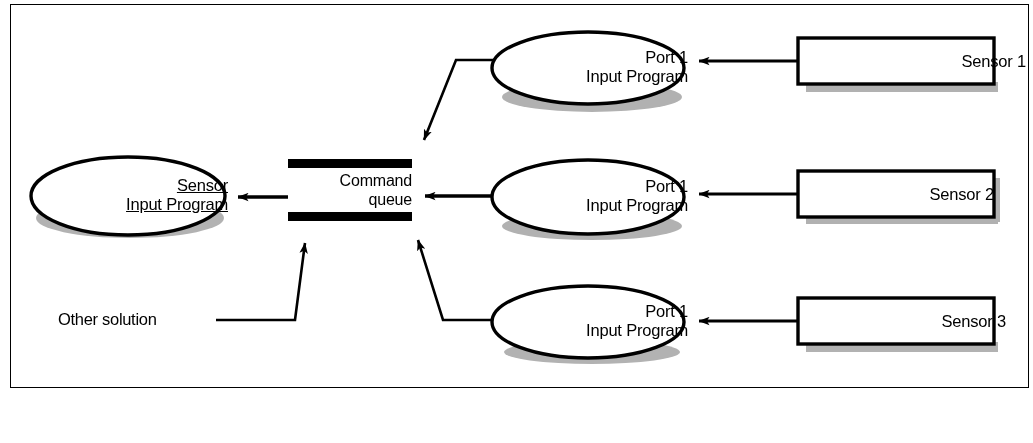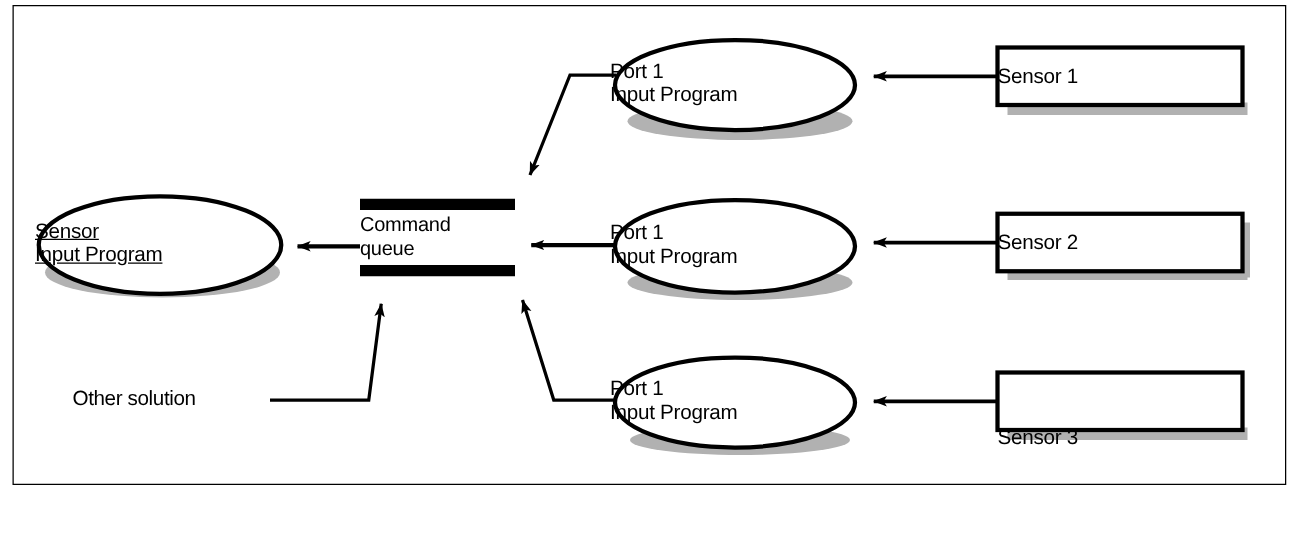--- a/index.html
+++ b/index.html
@@ -32,21 +32,21 @@
   }
   #diagram-svg {
     position: absolute;
     left: 0; top: 0;
     width: 1033px;
     height: 395px;
     pointer-events: none;
   }
   .node-label {
     position: absolute;
-    text-align: left;
+    text-align: right;
     color: #000;
     line-height: 1.16;
     white-space: pre;
     letter-spacing: -0.2px;
   }
   .ellipse-label { font-size: 16.5px; }
   .box-label     { font-size: 16.5px; }
   .queue-label   { font-size: 16px; }
   .other-label   { font-size: 16.5px; letter-spacing: -0.3px; }
 
@@ -125,18 +125,18 @@
   <div class="node-label queue-label" style="left:288px; top:172px; width:124px;"><span>Command</span><br><span>queue</span></div>
 
   <div class="node-label ellipse-label" style="left:488px; top:48px; width:200px;"><span>Port 1</span><br><span>Input Program</span></div>
 
   <div class="node-label ellipse-label" style="left:488px; top:177px; width:200px;"><span>Port 1</span><br><span>Input Program</span></div>
 
   <div class="node-label ellipse-label" style="left:488px; top:302px; width:200px;"><span>Port 1</span><br><span>Input Program</span></div>
 
   <div class="node-label box-label" style="left:798px; top:52px; width:228px;">Sensor 1</div>
   <div class="node-label box-label" style="left:798px; top:185px; width:196px;">Sensor 2</div>
-  <div class="node-label box-label" style="left:798px; top:312px; width:208px;margin-top:29px;">Sensor 3</div>
+  <div class="node-label box-label" style="left:798px; top:312px; width:208px;">Sensor 3</div>
 
   <div class="node-label other-label" style="left:58px; top:310px; width:160px; text-align:left;">Other solution</div>
 
 
 </div>
 
 </body></html>

